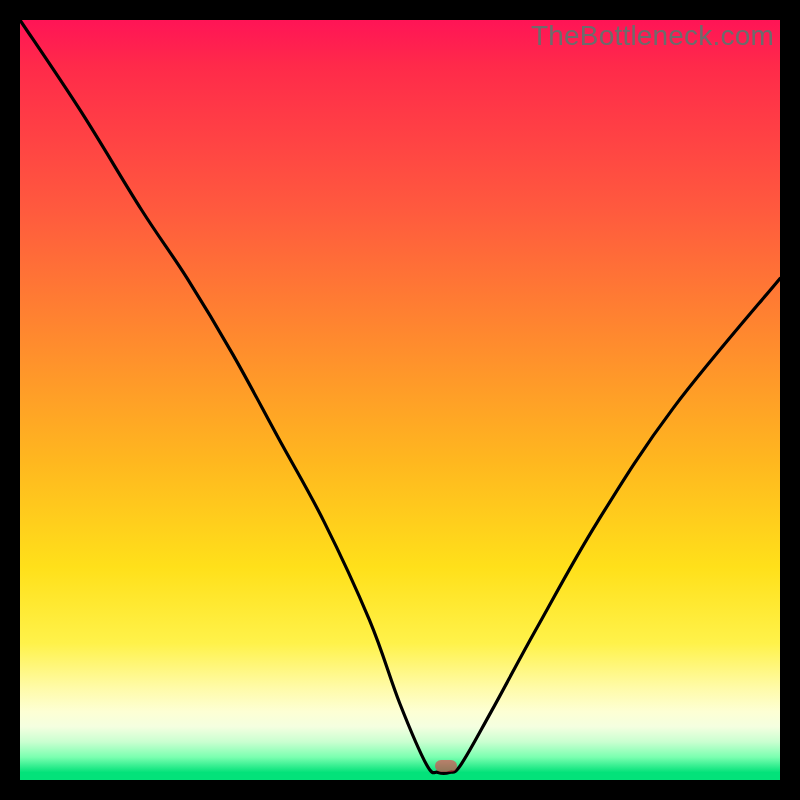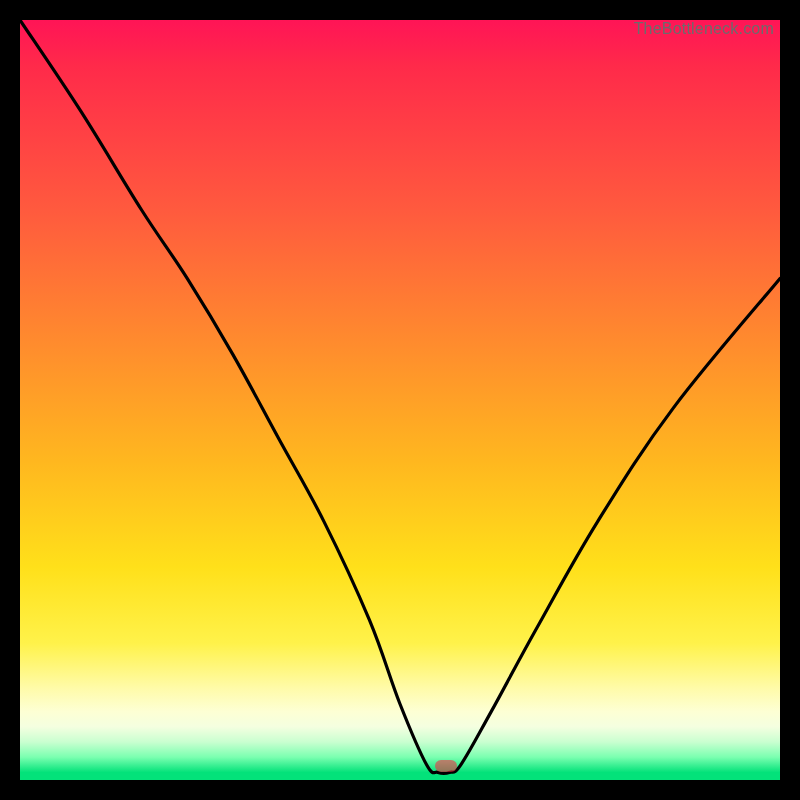--- a/index.html
+++ b/index.html
@@ -57,21 +57,21 @@
     left: 0;
     top: 0;
     width: 760px;
     height: 760px;
   }
   .watermark {
     position: absolute;
     right: 6px;
     top: 0px;
     color: #6c6c6c;
-    font-size: 16px;
+    font-size: 28px;
     letter-spacing: 0.2px;
     font-weight: 400;
   }
   .marker {
     position: absolute;
     width: 22px;
     height: 12px;
     border-radius: 6px;
     background: rgba(255, 30, 60, 0.55);
     transform: translate(-50%, -50%);

